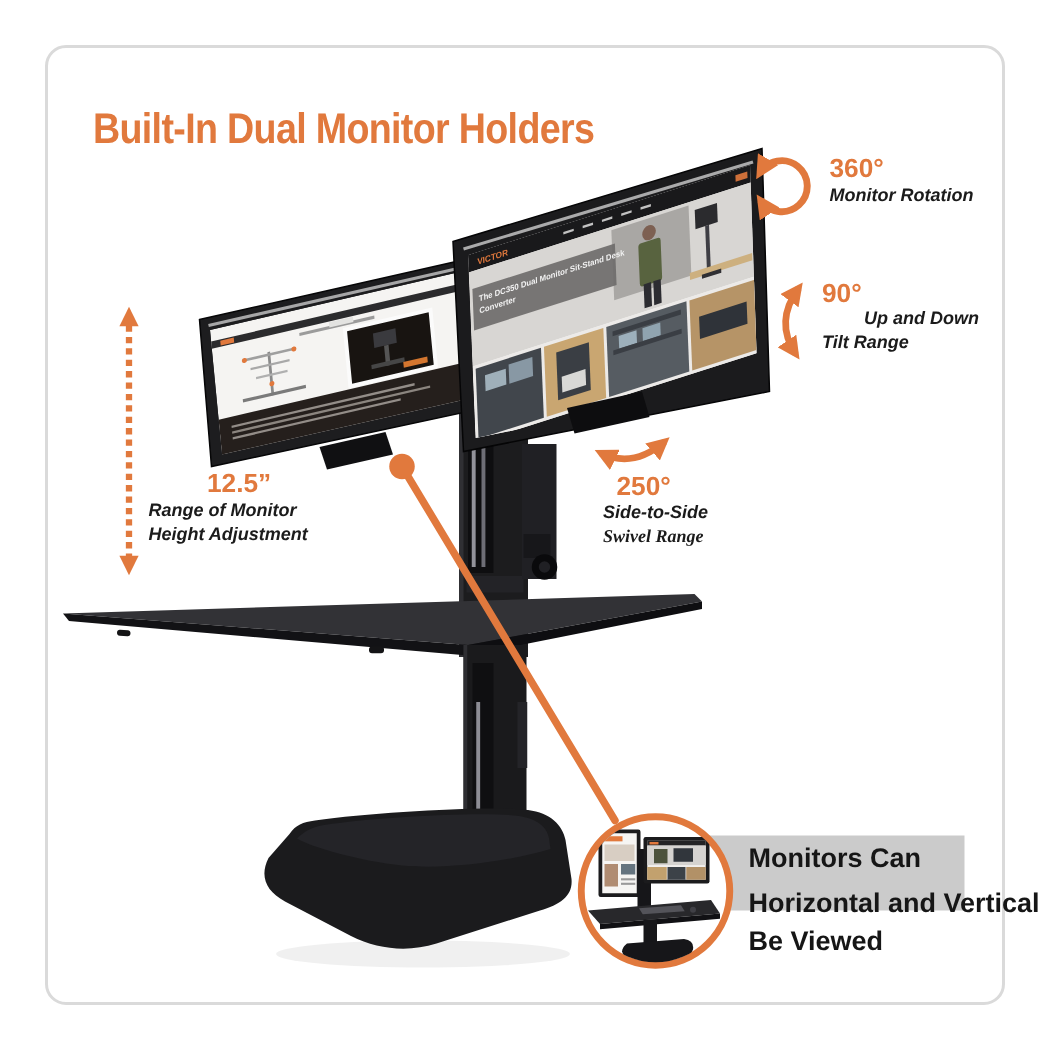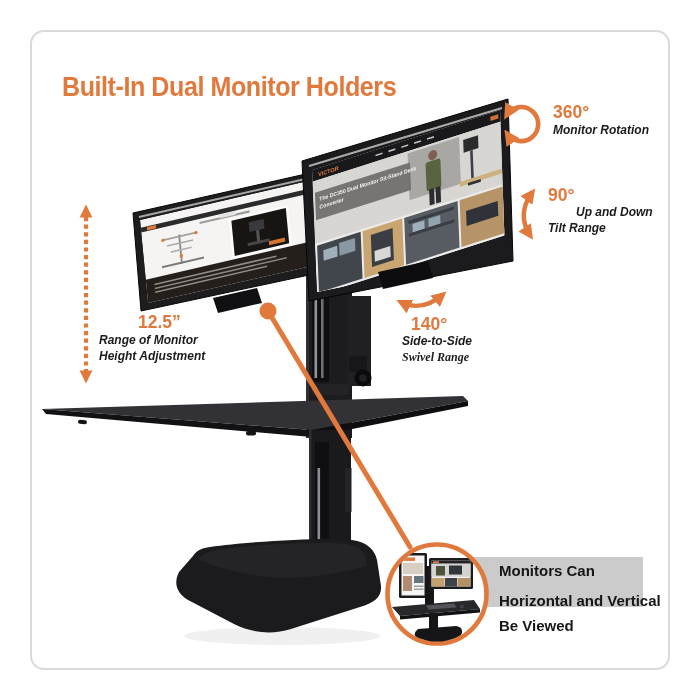--- a/index.html
+++ b/index.html
@@ -6,21 +6,21 @@
   html,body{margin:0;padding:0;background:#ffffff;}
   .stage{position:relative;width:700px;height:700px;background:#ffffff;overflow:hidden;
          font-family:"Liberation Sans",sans-serif;}
   .frame{position:absolute;left:30px;top:30px;width:636px;height:636px;
          border:2px solid #dadada;border-radius:14px;background:#ffffff;}
   .title{position:absolute;left:62px;top:70px;font-size:28.5px;font-weight:700;color:var(--accent);
          letter-spacing:-0.5px;transform:scaleX(.88);transform-origin:left top;white-space:nowrap;}
   .ann{position:absolute;white-space:nowrap;}
   .val{font-weight:700;color:var(--accent);font-size:17.5px;}
   .lbl{font-weight:700;font-style:italic;color:var(--ink);font-size:12px;}
-  .callout-line{font-weight:700;color:#161616;font-size:15px;}
+  .callout-line{font-weight:700;color:#161616;font-size:18px;}
   svg{position:absolute;left:0;top:0;}
   .svgtxt{font-family:"Liberation Sans",sans-serif;font-weight:700;}
 </style>
 </head>
 <body>
 
 <div class="stage">
 
   <div class="frame"></div>
 
@@ -198,21 +198,21 @@
     </g>
   </svg>
 
   <div class="ann val" style="left:553px;top:102px;">360°</div>
   <div class="ann lbl" style="left:553px;top:123px;">Monitor Rotation</div>
 
   <div class="ann val" style="left:548px;top:185px;">90°</div>
   <div class="ann lbl" style="left:576px;top:205px;">Up and Down</div>
   <div class="ann lbl" style="left:548px;top:221px;">Tilt Range</div>
 
-  <div class="ann val" style="left:411px;top:314px;">140°</div>
+  <div class="ann val" style="left:411px;top:314px;">250°</div>
   <div class="ann lbl" style="left:402px;top:334px;">Side-to-Side</div>
   <div class="ann lbl" style="left:402px;top:350px;font-family:Liberation Serif, serif;">Swivel Range</div>
 
   <div class="ann val" style="left:102px;top:312px;margin-left:36px;">12.5”</div>
   <div class="ann lbl" style="left:99px;top:333px;">Range of Monitor</div>
   <div class="ann lbl" style="left:99px;top:349px;text-align:right;">Height Adjustment</div>
 
   <div class="ann callout-line" style="left:499px;top:561.5px;">Monitors Can</div>
   <div class="ann callout-line" style="left:499px;top:576.5px;margin-top:40px;">Be Viewed</div>
   <div class="ann callout-line" style="left:499px;top:591.5px;">Horizontal and Vertical</div>

